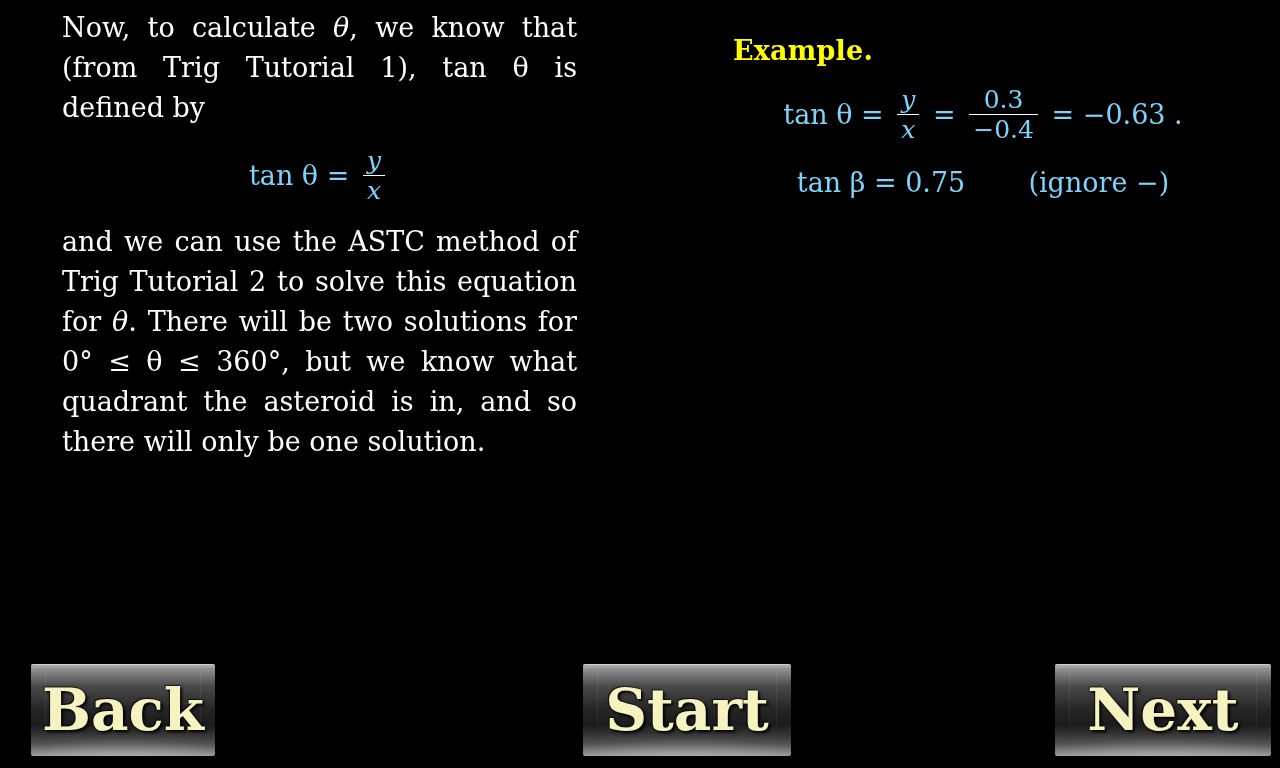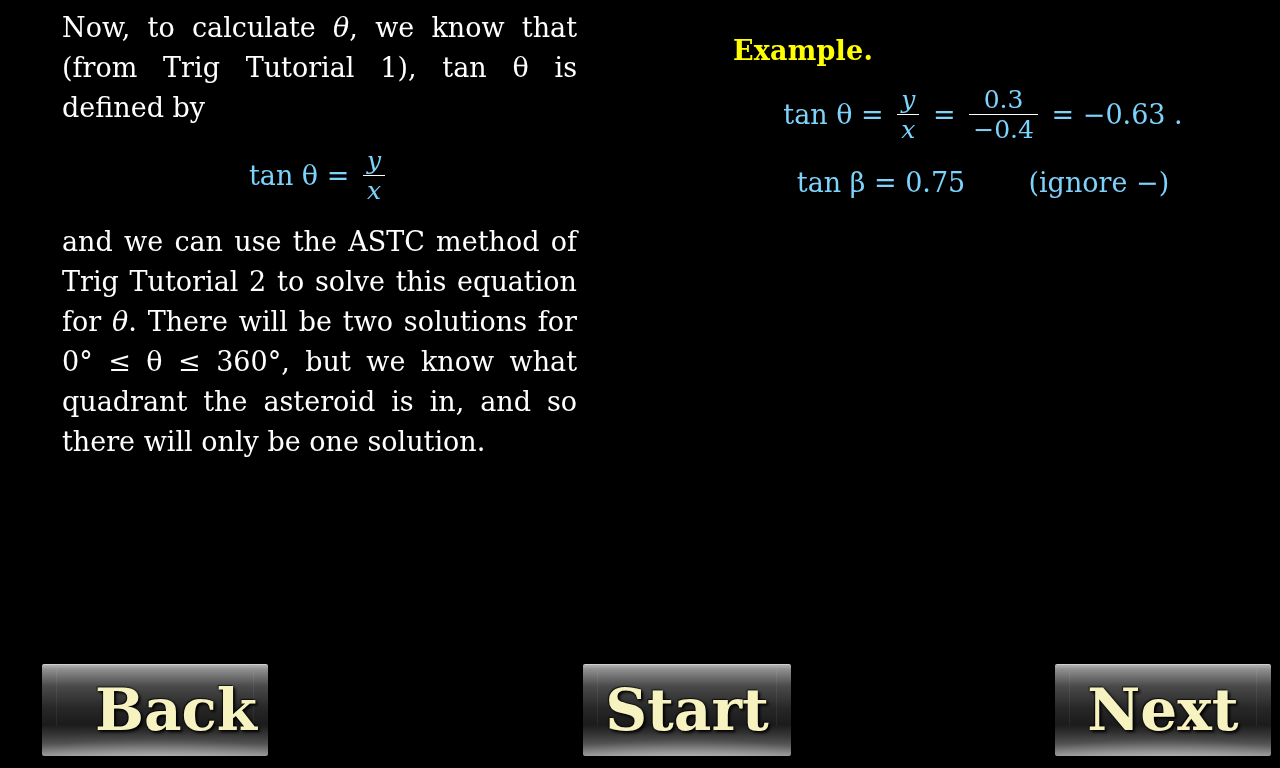--- a/index.html
+++ b/index.html
@@ -122,21 +122,21 @@
     font-weight: bold;
     font-size: 58px;
     line-height: 58px;
     color: #f7f3c0;
     text-shadow:
       0 0 2px rgba(0,0,0,0.9),
       2px 2px 3px rgba(0,0,0,0.95),
       -1px -1px 1px rgba(0,0,0,0.6);
     z-index: 2;
   }
-  #btn-back  { left: 42px; padding-left: 42px; }
+  #btn-back  { left: 31px; }
   #btn-start { left: 583px; width: 208px; }
   #btn-next  { left: 1055px; width: 216px; }
 </style>
 </head>
 <body>
 
 <div class="slide">
 
   <div class="col-left">
 

